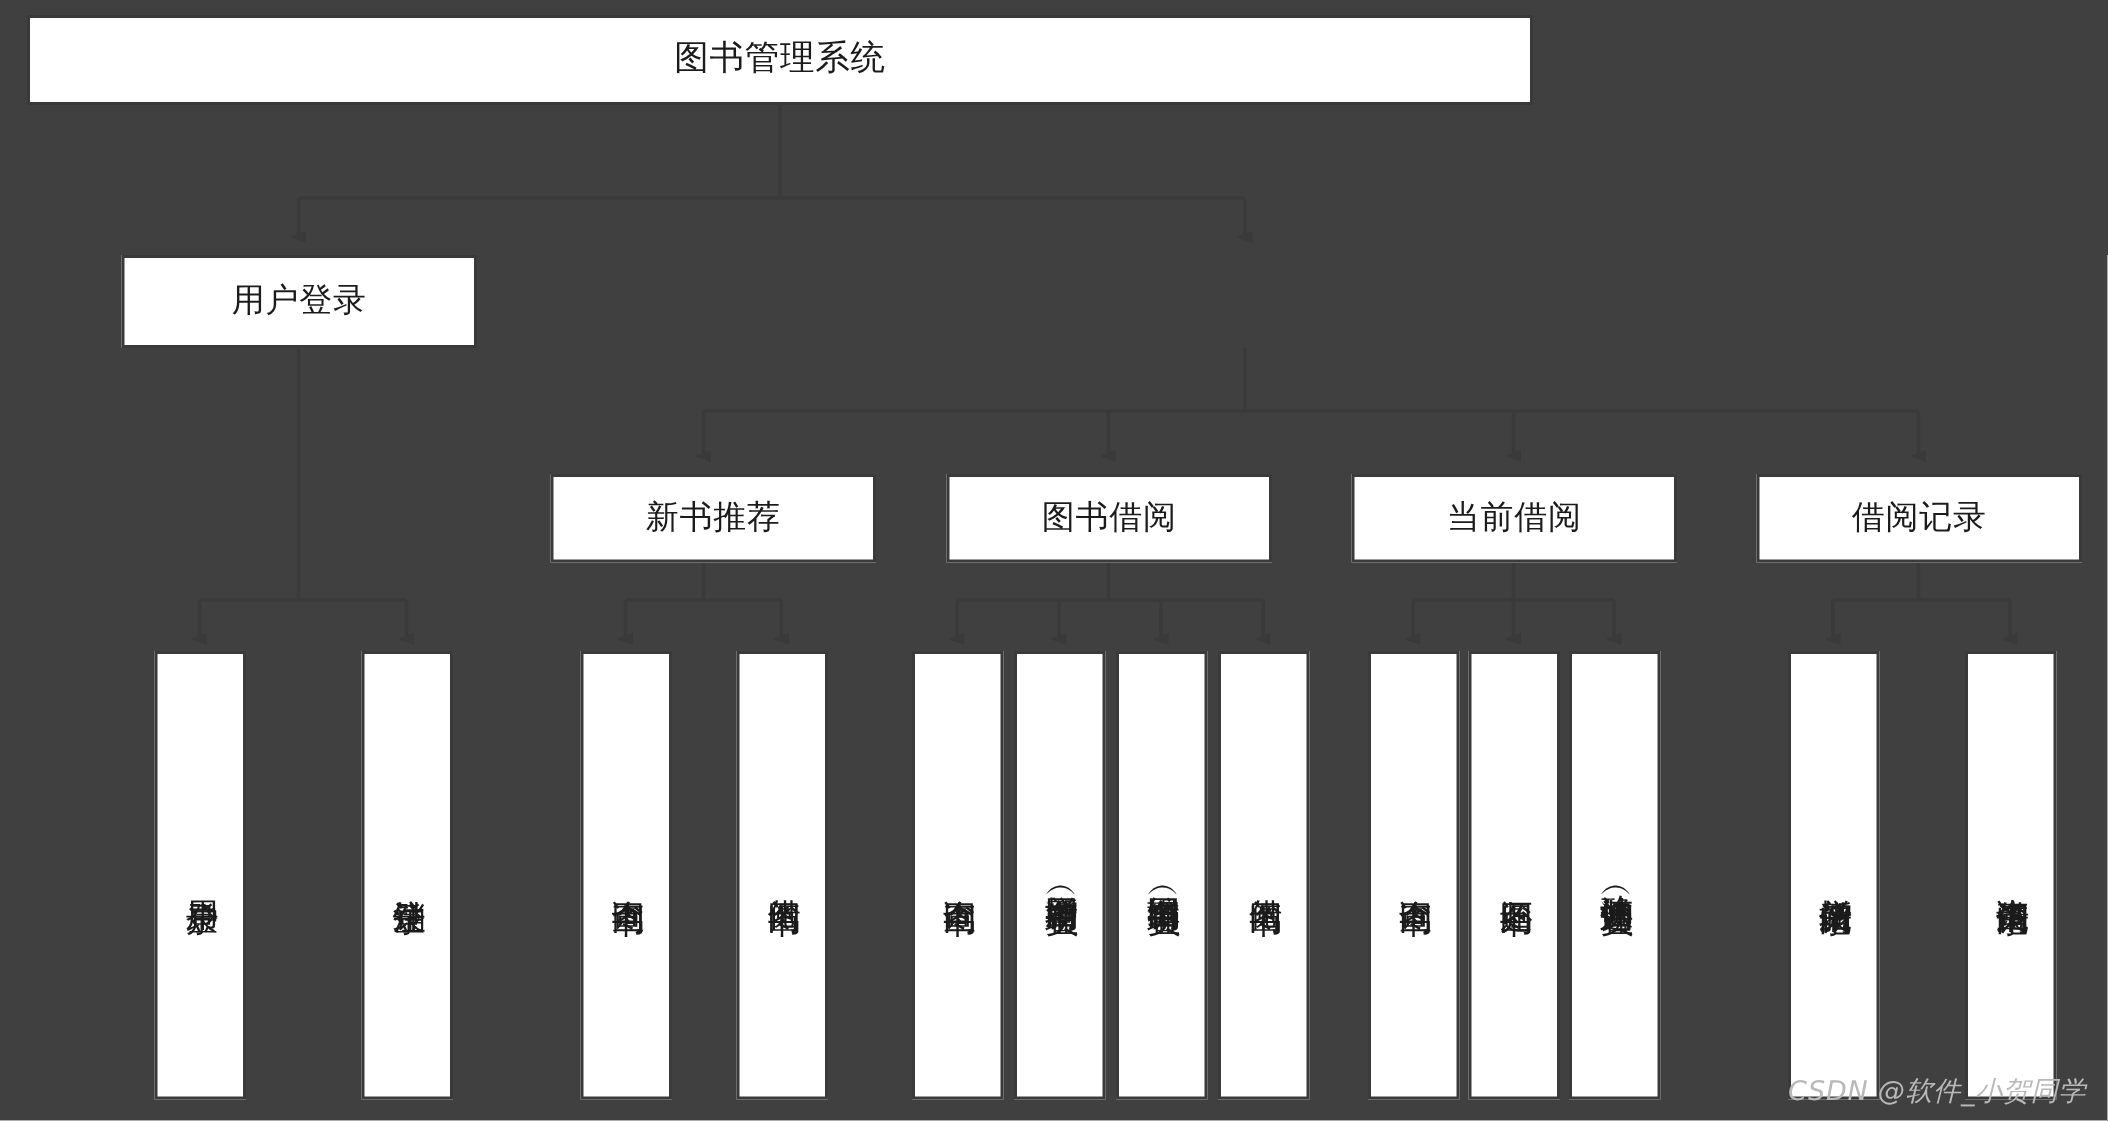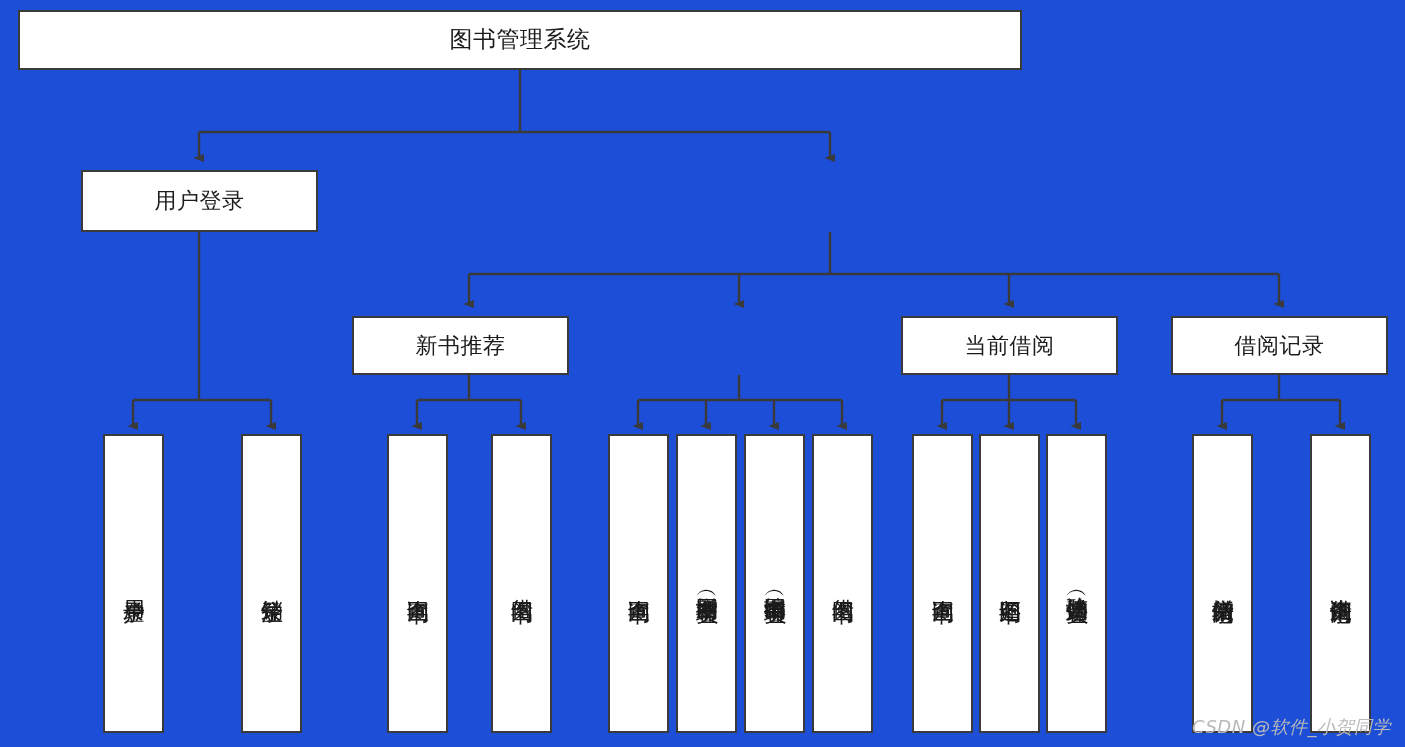--- a/index.html
+++ b/index.html
@@ -7,21 +7,21 @@
     padding: 0;
     background: #ffffff;
   }
   body {
     font-family: "DejaVu Sans", "Liberation Sans", sans-serif;
   }
   #canvas {
     position: relative;
     width: 1405px;
     height: 747px;
-    background: #1d4ed8;
+    background: #404040;
     overflow: hidden;
   }
   svg.wires {
     position: absolute;
     left: 0;
     top: 0;
     width: 1405px;
     height: 747px;
     pointer-events: none;
   }
@@ -130,24 +130,27 @@
 
   <div class="node root horiz" style="left:18px; top:10px; width:1004px; height:60px;">
     <span class="lbl">图书管理系统</span>
   </div>
 
   <div class="node level2 horiz" style="left:81px; top:170px; width:237px; height:62px;">
     <span class="lbl">用户登录</span>
   </div>
 
 
-  <div class="node level3 horiz" style="left:352px; top:316px; width:217px; height:59px;">
+  <div class="node level3 horiz" style="left:367px; top:316px; width:217px; height:59px;">
     <span class="lbl">新书推荐</span>
   </div>
 
+  <div class="node level3 horiz" style="left:631px; top:316px; width:217px; height:59px;">
+    <span class="lbl">图书借阅</span>
+  </div>
 
   <div class="node level3 horiz" style="left:1171px; top:316px; width:217px; height:59px;">
     <span class="lbl">借阅记录</span>
   </div>
 
   <div class="node level3 horiz" style="left:901px; top:316px; width:217px; height:59px;">
     <span class="lbl">当前借阅</span>
   </div>
 
   <div class="node leaf" style="left:103px; top:434px; width:61px; height:299px;">

